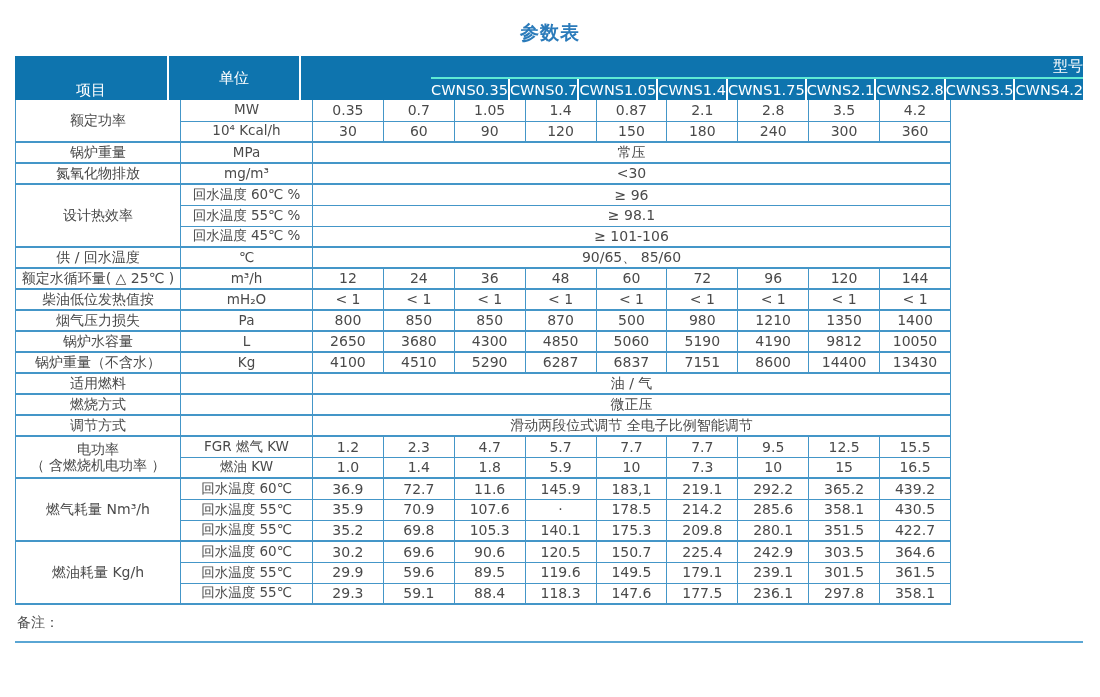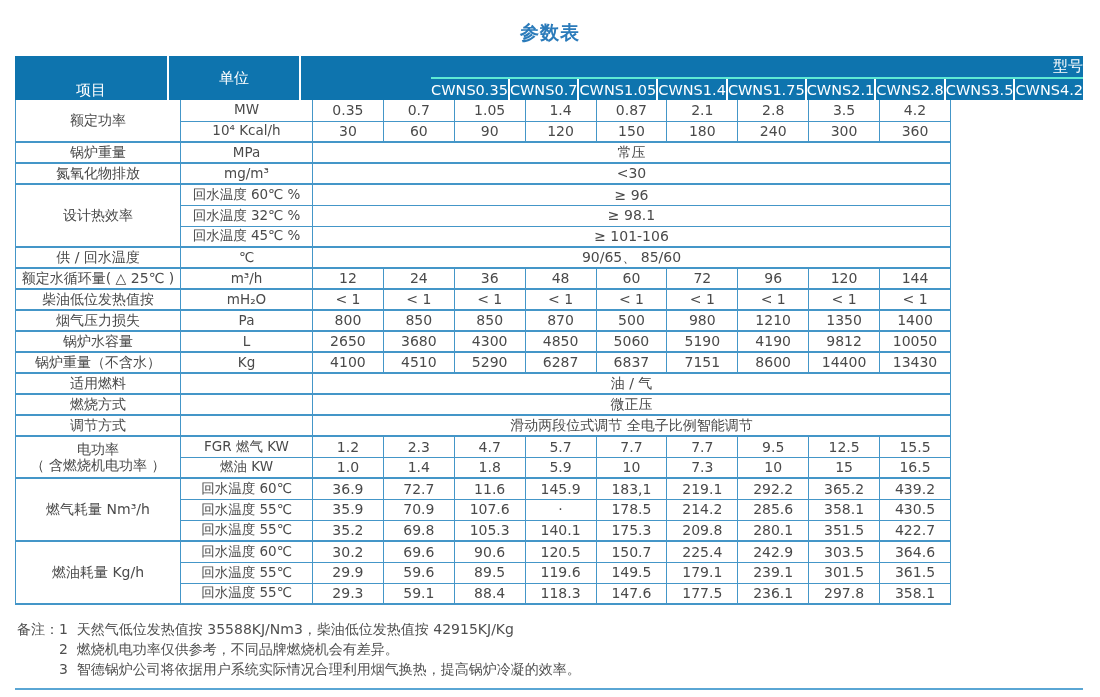--- a/index.html
+++ b/index.html
@@ -44,21 +44,21 @@
     font-size:14px;line-height:1.15;color:var(--txt);
     overflow:hidden;white-space:nowrap;
   }
   table.spec td.item{white-space:pre-line;font-size:14px;}
   table.spec td.unit{font-size:13.5px;margin-left:44px;}
   table.spec tr.end td{border-bottom-width:2px;}
   table.spec td.endb{border-bottom-width:2px;}
   table.spec tr:first-child td{border-top-width:0;}
   
   .notes{
-    display:flex;margin:14px 0 0 2px;font-size:14px;color:#4f4f4f;line-height:20px;
+    display:flex;margin:7px 0 0 2px;font-size:14px;color:#4f4f4f;line-height:20px;
   }
   .notes-label{white-space:pre;}
   .note-item{white-space:pre-wrap;}
   .bottom-rule{
     width:1068px;height:2px;background:var(--rule);margin-top:9px;
   }
 </style>
 </head>
 <body>
 
@@ -134,21 +134,21 @@
           <td class="item endb">氮氧化物排放</td>
           <td class="unit">mg/m³</td>
           <td colspan="9" class="val">&lt;30</td>
         </tr>
         <tr>
           <td class="item endb" rowspan="3">设计热效率</td>
           <td class="unit">回水温度 60℃ %</td>
           <td colspan="9" class="val">≥ 96</td>
         </tr>
         <tr>
-          <td class="unit">回水温度 32℃ %</td>
+          <td class="unit">回水温度 55℃ %</td>
           <td colspan="9" class="val">≥ 98.1</td>
         </tr>
         <tr class="end">
           <td class="unit">回水温度 45℃ %</td>
           <td colspan="9" class="val">≥ 101-106</td>
         </tr>
         <tr class="end">
           <td class="item endb">供 / 回水温度</td>
           <td class="unit">℃</td>
           <td colspan="9" class="val">90/65、 85/60</td>
@@ -331,22 +331,17 @@
           <td class="val">177.5</td>
           <td class="val">236.1</td>
           <td class="val">297.8</td>
           <td class="val">358.1</td>
         </tr>
       </tbody>
   </table>
 
   <div class="notes">
     <div class="notes-label">备注：</div>
-    <div>
-      <div class="note-item">1  天然气低位发热值按 35588KJ/Nm3，柴油低位发热值按 42915KJ/Kg</div>
-      <div class="note-item">2  燃烧机电功率仅供参考，不同品牌燃烧机会有差异。</div>
-      <div class="note-item">3  智德锅炉公司将依据用户系统实际情况合理利用烟气换热，提高锅炉冷凝的效率。</div>
-    </div>
   </div>
 
   <div class="bottom-rule"></div>
 
 </div>
 
 </body></html>

